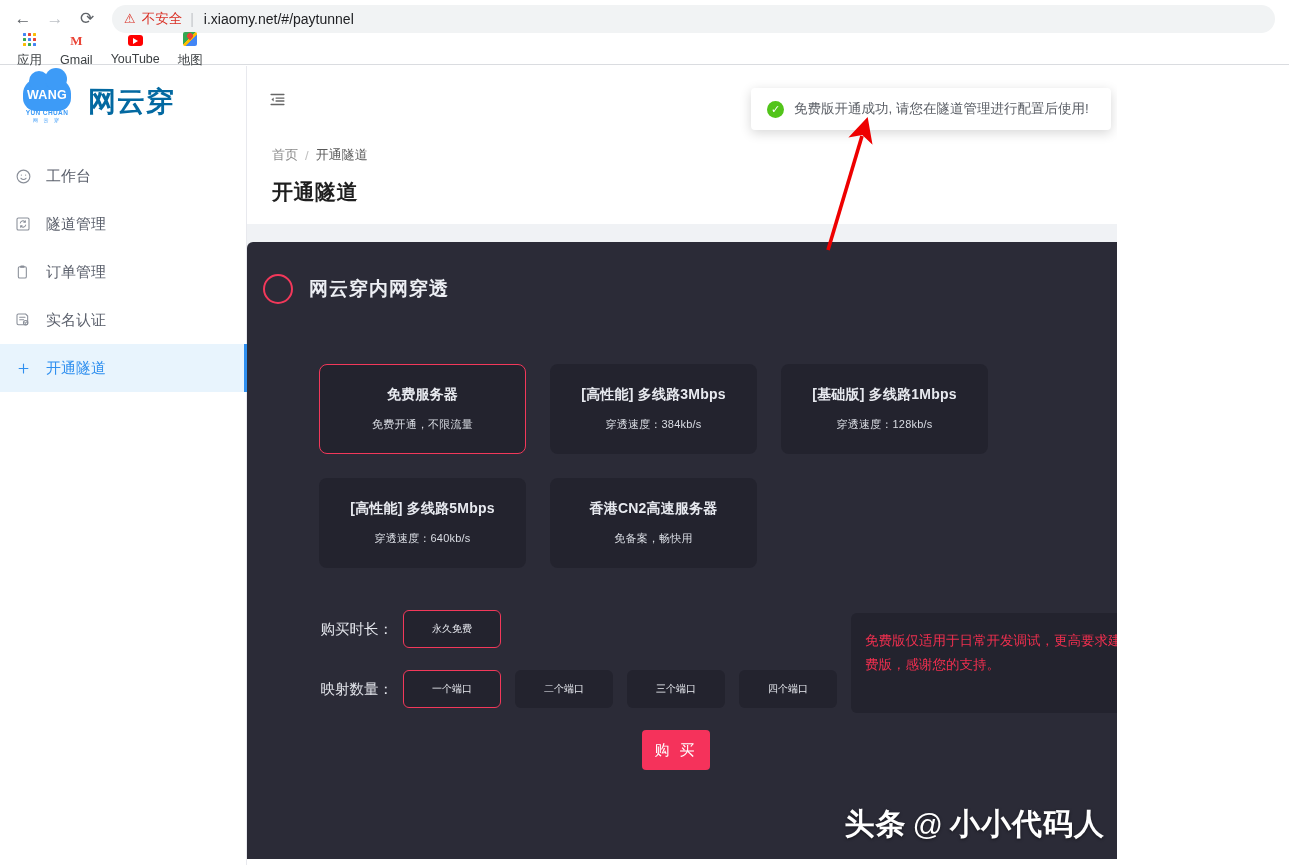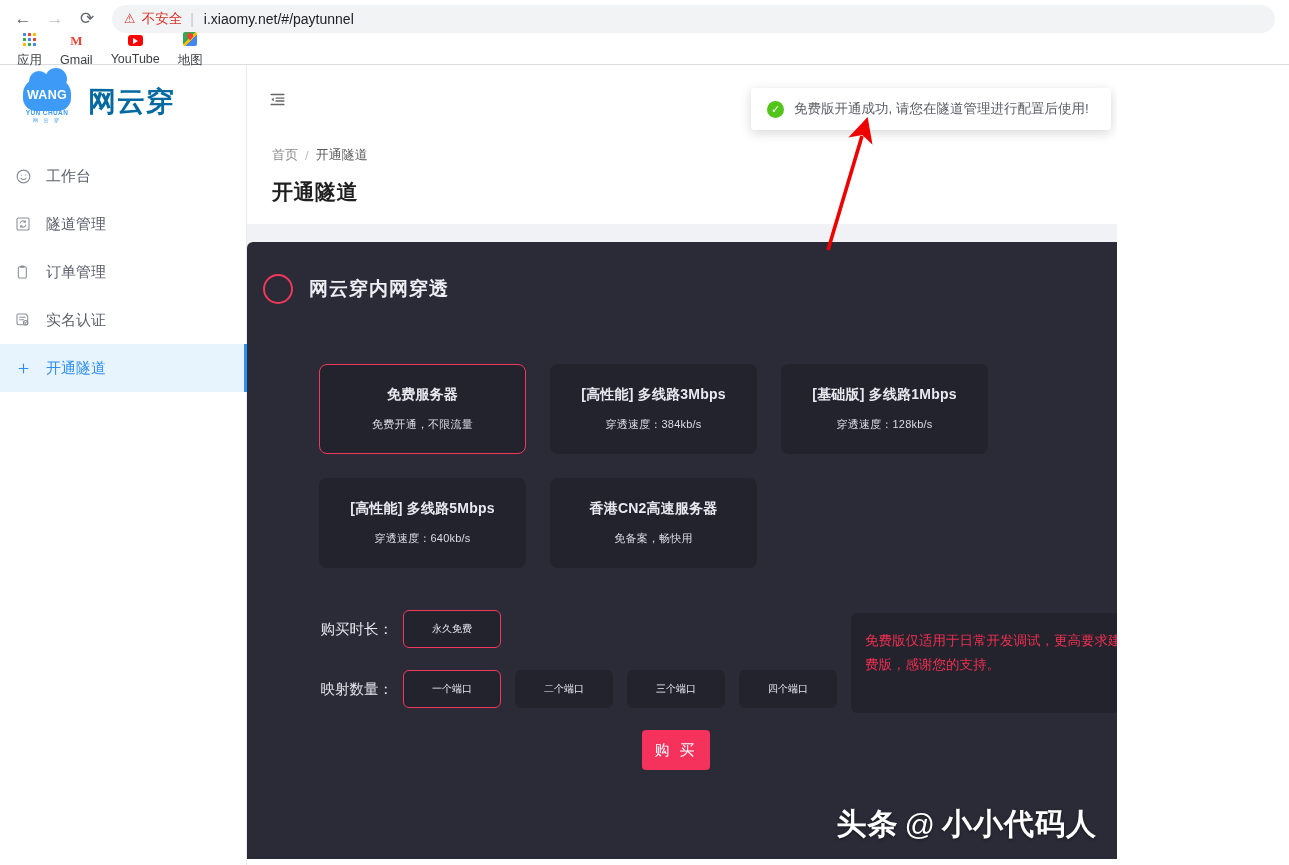--- a/index.html
+++ b/index.html
@@ -158,21 +158,21 @@
 
   .buy-wrap { padding-left: 0; display:flex; margin-top: 18px; margin-left: 37px; }
   .buy-btn {
     margin-left: 358px;
     width: 68px; height: 40px; border-radius: 4px; background:#f5325b;
     color:#ffffff; font-size:15px; letter-spacing:3px;
     display:flex; align-items:center; justify-content:center;
   }
 
   .watermark {
-    position:absolute; right: 20px; bottom: 14px;
+    position:absolute; right: 12px; bottom: 14px;
     color:#ffffff; font-size: 30px; font-weight:700; letter-spacing:1px;
     text-shadow: 0 1px 3px rgba(0,0,0,0.5);
     display:flex; align-items:center; gap:6px;
   }
   .watermark .at { font-weight:400; font-size:30px; }
 
   .arrow-svg { position:absolute; left:0; top:0; width:1289px; height:865px; pointer-events:none; }
 </style>
 </head>
 <body>

